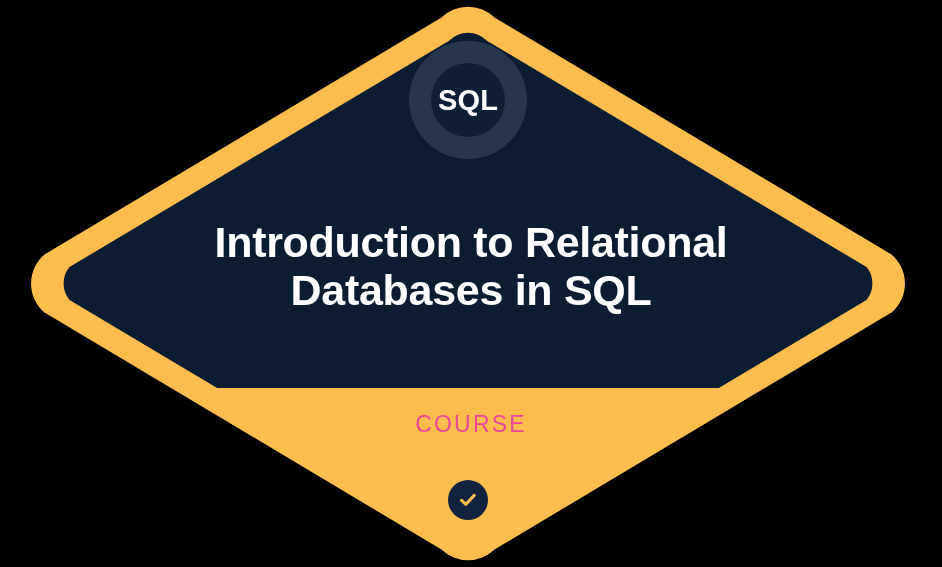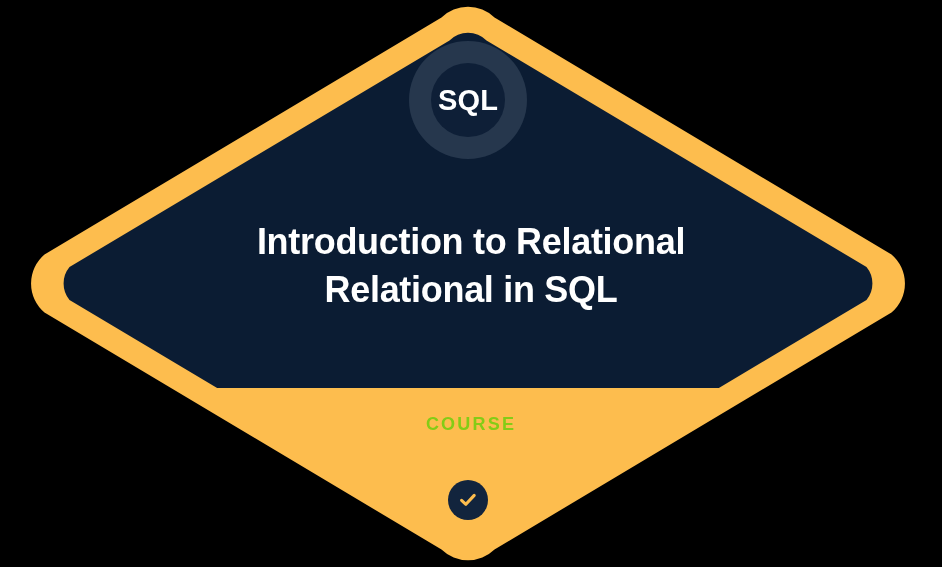--- a/index.html
+++ b/index.html
@@ -74,38 +74,38 @@
   }
 
   
   .course-title {
     position: absolute;
     left: 80px;
     top: 218px;
     width: 782px;
     text-align: center;
     color: #ffffff;
-    font-size: 36px;
+    font-size: 43px;
     font-weight: bold;
     line-height: 48px;
     letter-spacing: -0.3px;
   }
 
   
   .completion-block {
     position: absolute;
     left: 171px;
     top: 406px;
     width: 600px;
     text-align: center;
   }
   .completion-line {
-    color: #84cc16;
-    font-size: 18px;
-    font-weight: bold;
+    color: #ec4899;
+    font-size: 23px;
+    font-weight: normal;
     letter-spacing: 2.2px;
     line-height: 36px;
   }
 
   .check-badge {
     position: absolute;
     left: 448px;
     top: 480px;
     width: 40px;
     height: 40px;
@@ -159,21 +159,21 @@
   <div class="overlay-layer">
 
     <div class="tech-ring">
       <div class="tech-ring-inner">
         <span class="tech-label">SQL</span>
       </div>
     </div>
 
     <div class="course-title">
       <div>Introduction to Relational</div>
-      <div>Relational in SQL</div>
+      <div>Databases in SQL</div>
     </div>
 
     <div class="completion-block">
       <div class="completion-line">COURSE</div>
     </div>
 
     <div class="check-badge">
       <svg width="22" height="22" viewBox="0 0 22 22">
         <path d="M 4.6 11.4 L 8.9 15.3 L 17.2 6.4" fill="none" stroke="#fdbd4e" stroke-width="3.1" stroke-linecap="round" stroke-linejoin="round"></path>
       </svg>

